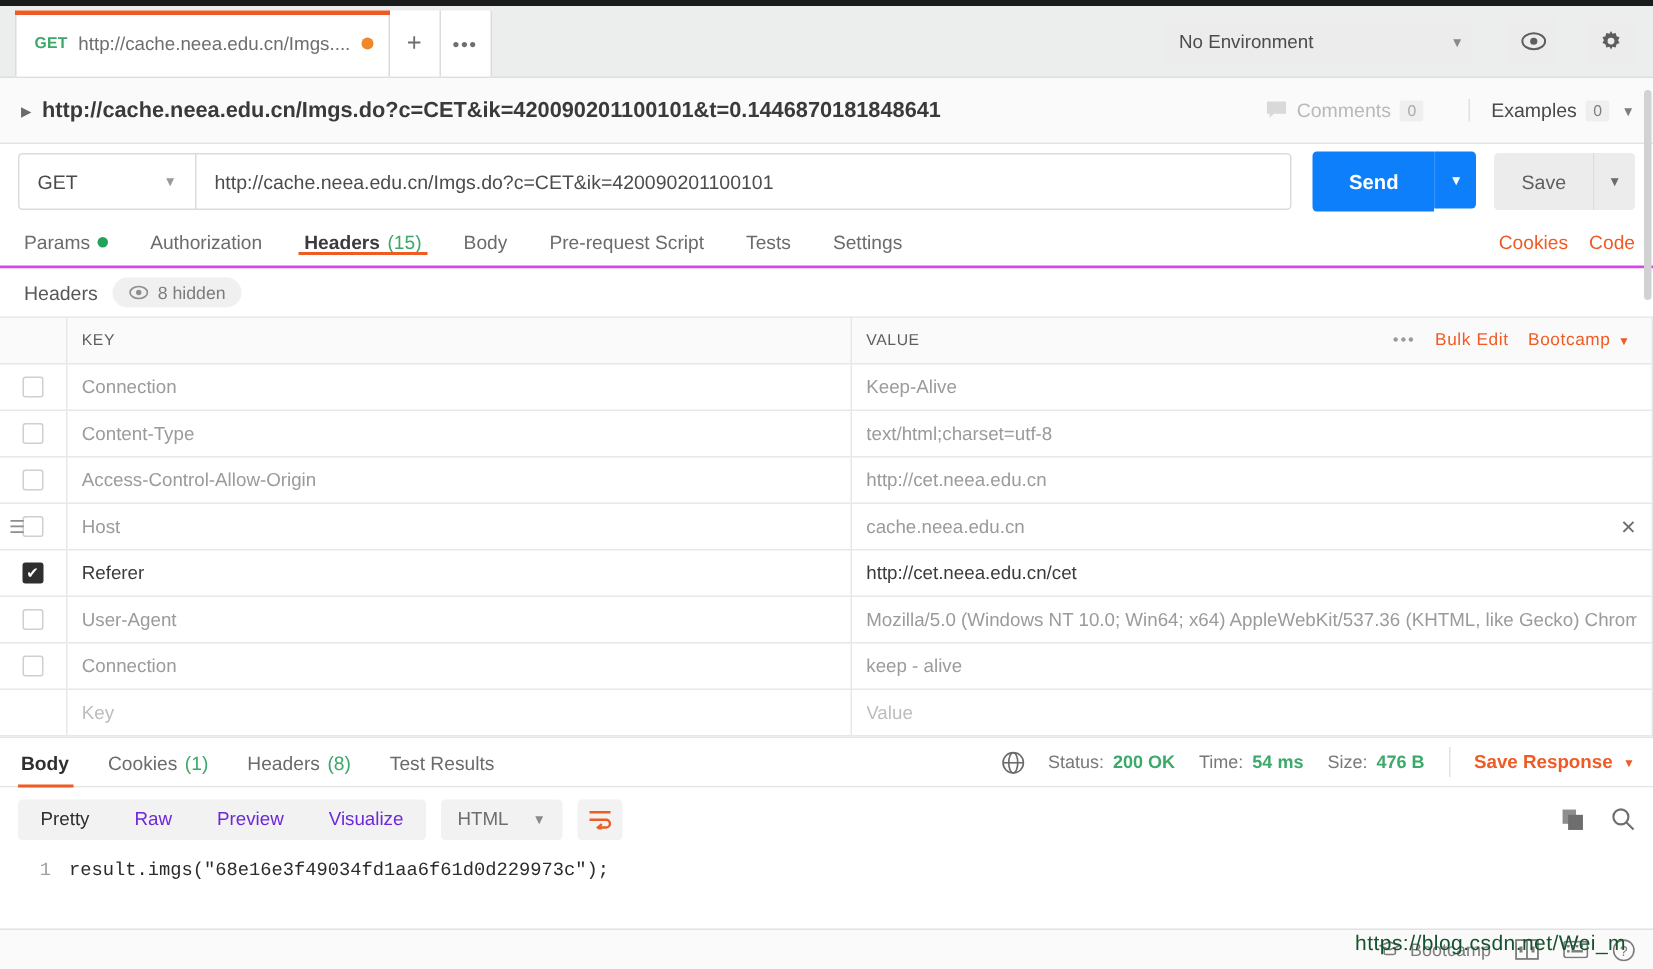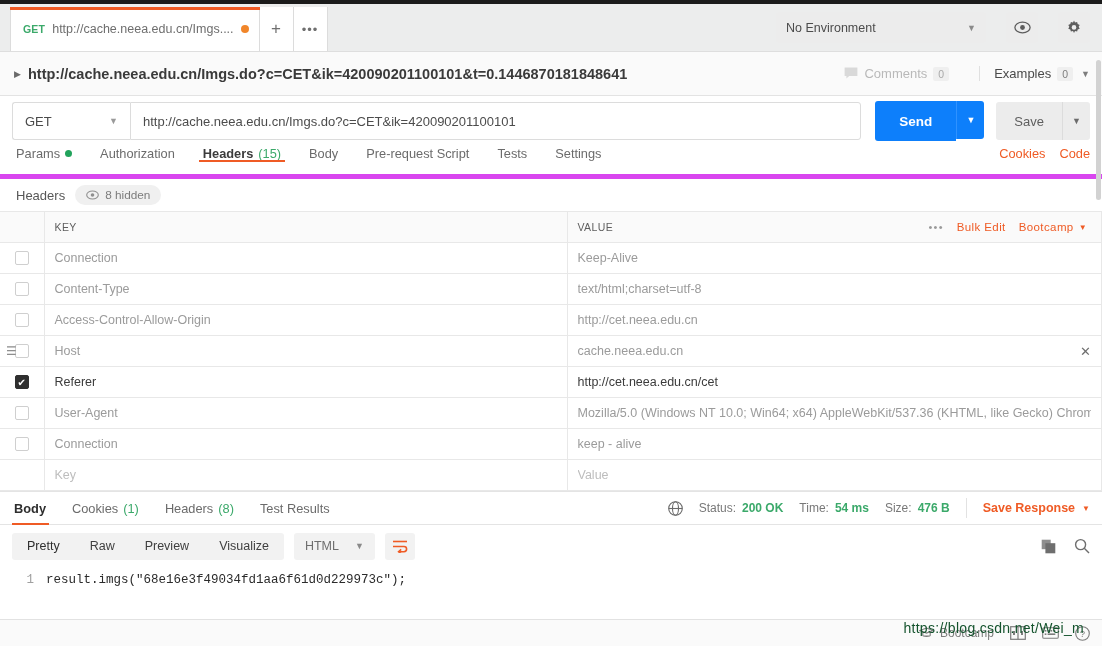--- a/index.html
+++ b/index.html
@@ -108,22 +108,22 @@
     border-radius: 3px 0 0 3px; display: flex; align-items: center;
   }
   .btn-save-caret {
     background: #ececec; color: #6b6b6b; width: 28px; height: 38px; border-radius: 0 3px 3px 0;
     display: flex; align-items: center; justify-content: center; font-size: 9px;
     border-left: 1px solid #dcdcdc;
   }
 
   
   .reqtabs {
-    height: 33px; display: flex; align-items: flex-start; padding: 0 12px;
-    border-bottom: 5px solid #d946ef; background:#fff;
+    height: 33px; display: flex; align-items: center; padding: 0 12px;
+    border-bottom: 2px solid #d946ef; background:#fff;
   }
   .rtab {
     display: flex; align-items: center; gap: 5px; padding: 0 14px;
     font-size: 12.8px; color: #6b6b6b; position: relative;
   }
   .rtab:first-child { padding-left: 4px; }
   .rtab.active { color: #3b3b3b; font-weight: bold; }
   .rtab.active::after {
     content: ""; position: absolute; left: 10px; right: 10px; bottom: -1px; height: 2px;
     background: #ef5b25;
@@ -201,21 +201,21 @@
   .resp-status { margin-left: auto; display: flex; align-items: center; gap: 16px; font-size: 12px; }
   .stat-label { color: #787878; }
   .stat-val { color: #3ba96a; font-weight: bold; }
   .save-resp {
     color: #ef5b25; font-weight: bold; font-size: 12.5px; display: flex; align-items: center; gap: 7px;
     border-left: 1px solid #e2e2e2; padding-left: 16px; height: 20px;
   }
 
   .bodybar { height: 42px; display: flex; align-items: center; padding: 0 12px; gap: 10px; background:#fff; }
   .pills { display: flex; background: #f2f2f2; border-radius: 3px; height: 27px; align-items: center; }
-  .pill { padding: 0 15px; font-size: 12.5px; color: #404040; line-height: 27px; }
+  .pill { padding: 0 15px; font-size: 12.5px; color: #6d28d9; line-height: 27px; }
   .pill.active { color: #2e2e2e; }
   .fmt-sel {
     display: flex; align-items: center; gap: 16px; background: #f2f2f2; border-radius: 3px;
     height: 27px; padding: 0 11px; font-size: 12.5px; color: #6e6e6e;
   }
   .fmt-sel .caret { font-size: 9px; color: #8a8a8a; }
   .wrap-btn {
     width: 30px; height: 27px; background: #f2f2f2; border-radius: 3px; display: flex;
     align-items: center; justify-content: center; color: #ef5b25;
   }

